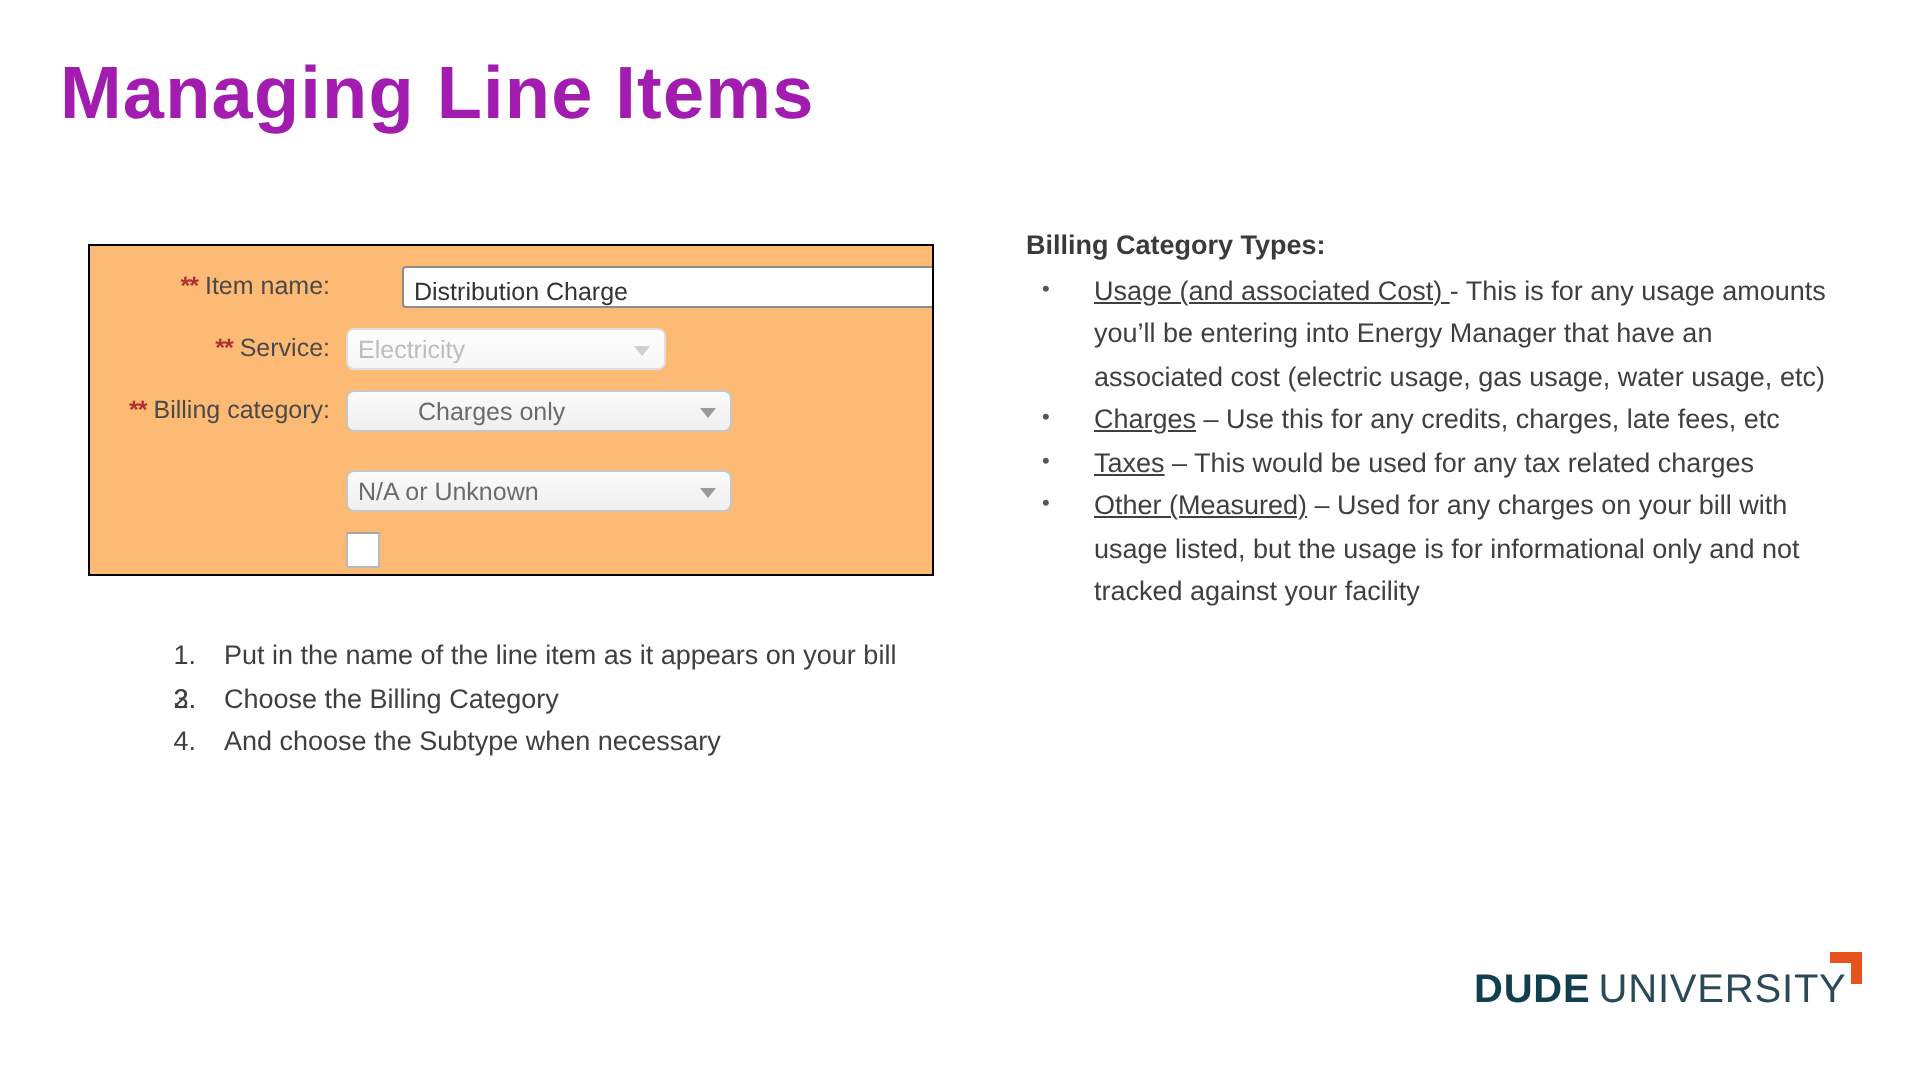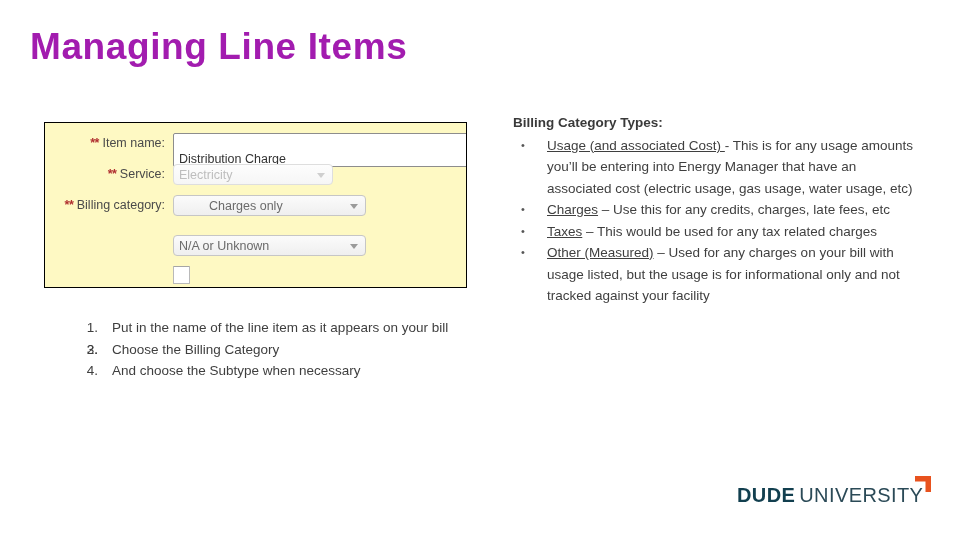--- a/index.html
+++ b/index.html
@@ -29,21 +29,21 @@
   }
 
   
   #form-panel {
     position: absolute;
     left: 44px;
     top: 122px;
     width: 423px;
     height: 166px;
     border: 1.5px solid #000000;
-    background: #fef9c3;
+    background: #fdba74;
     box-sizing: border-box;
     overflow: hidden;
   }
   .form-row {
     position: absolute;
     left: 0;
     width: 100%;
     height: 30px;
   }
   .lbl-wrap {
@@ -69,22 +69,23 @@
     box-sizing: border-box;
     font-size: 12.5px;
     line-height: 19px;
   }
   .text-input {
     height: 21px;
     border: 1px solid #8d8d8d;
     border-radius: 2px;
     background: #ffffff;
     color: #333333;
-    padding: 16px 5px;
+    padding: 3px 5px;
     width: 330px;
+    margin-left: 28px;
   }
   .select-box {
     height: 21px;
     border: 1px solid #c6c6c6;
     border-radius: 4px;
     background: linear-gradient(#fbfbfb, #efefef);
     color: #6b6b6b;
     padding: 1px 5px;
     position: relative;
   }

